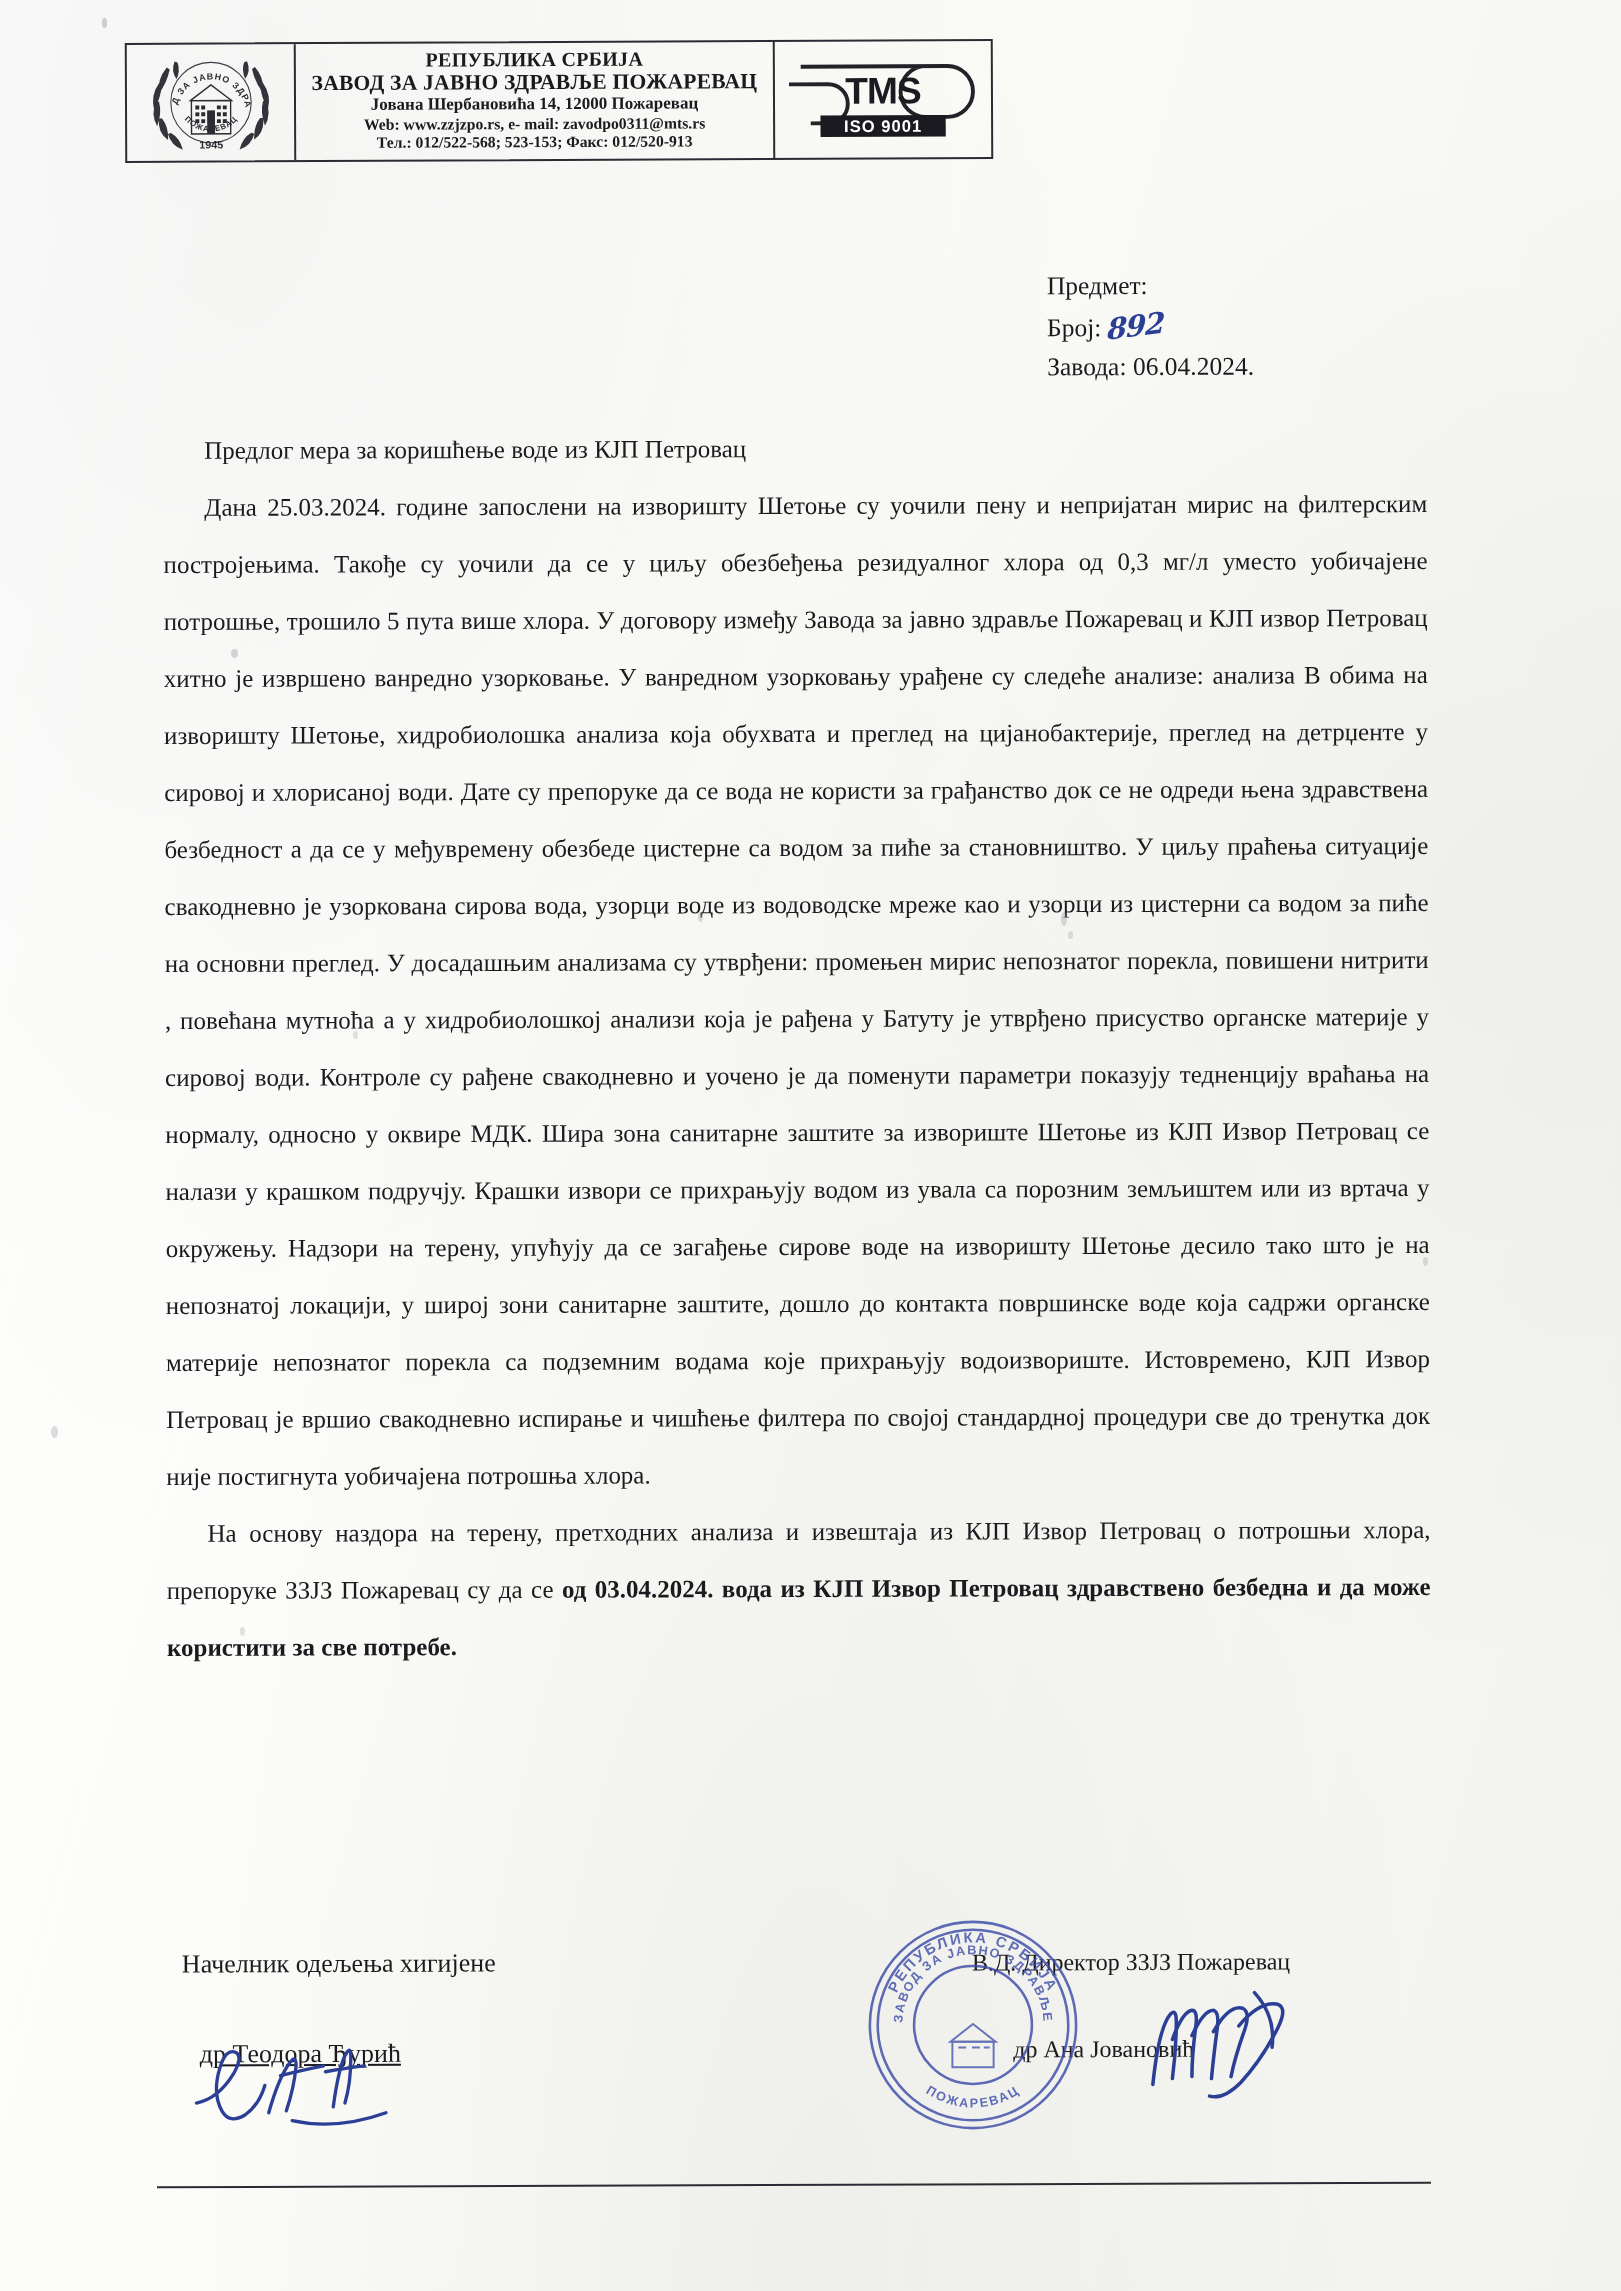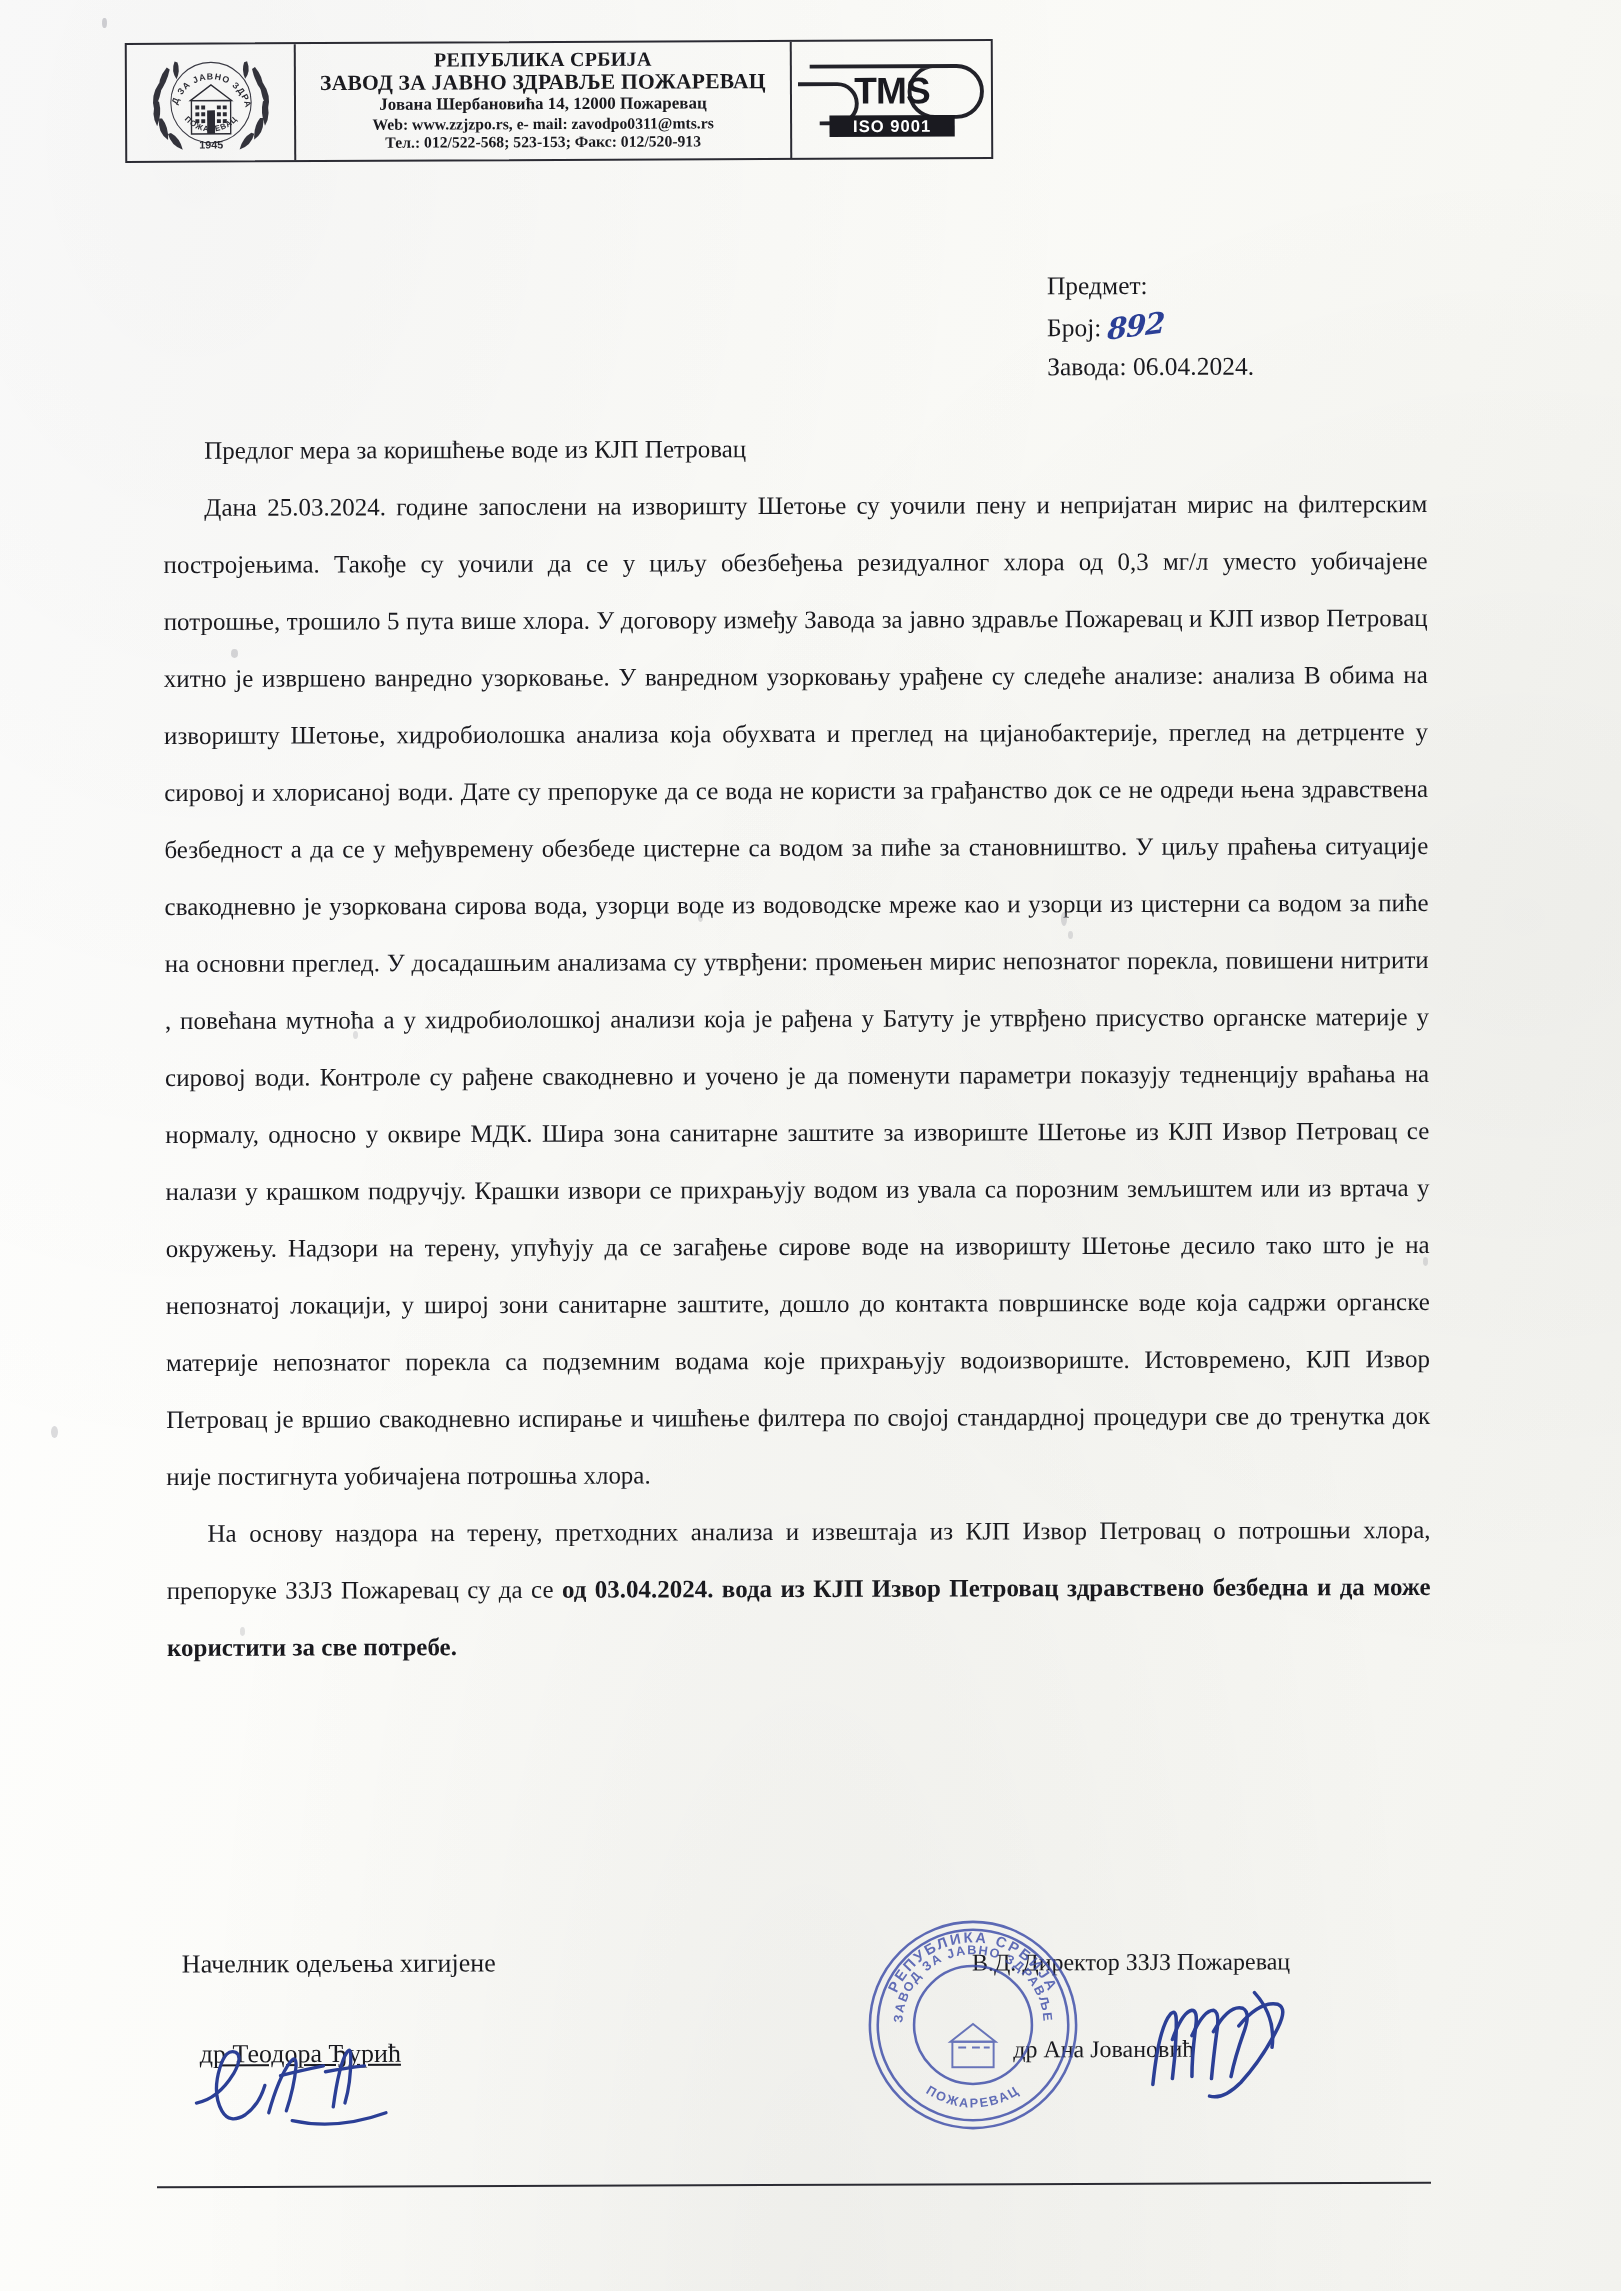--- a/index.html
+++ b/index.html
@@ -84,21 +84,21 @@
     font-weight: bold;
     font-size: 15.7px;
     line-height: 1.2;
   }
   .lh-center .l5 {
     font-weight: bold;
     font-size: 15.7px;
     line-height: 1.2;
   }
   .lh-right {
-    width: 199px;
+    width: 216px;
     flex: 0 0 auto;
     position: relative;
     text-align: center;
   }
 
   
   .crest-wrap {
     position: absolute;
     left: 50%;
     top: 50%;

